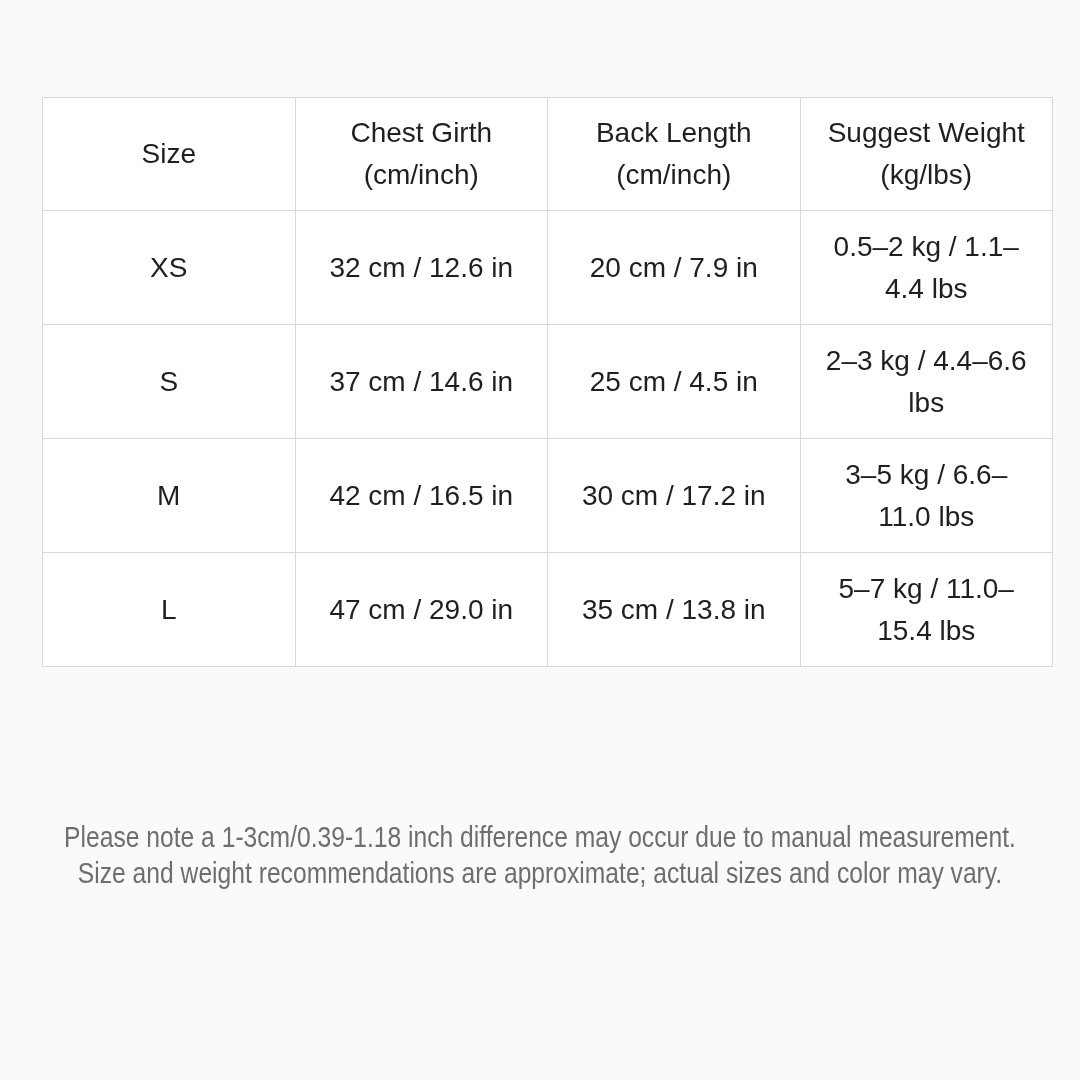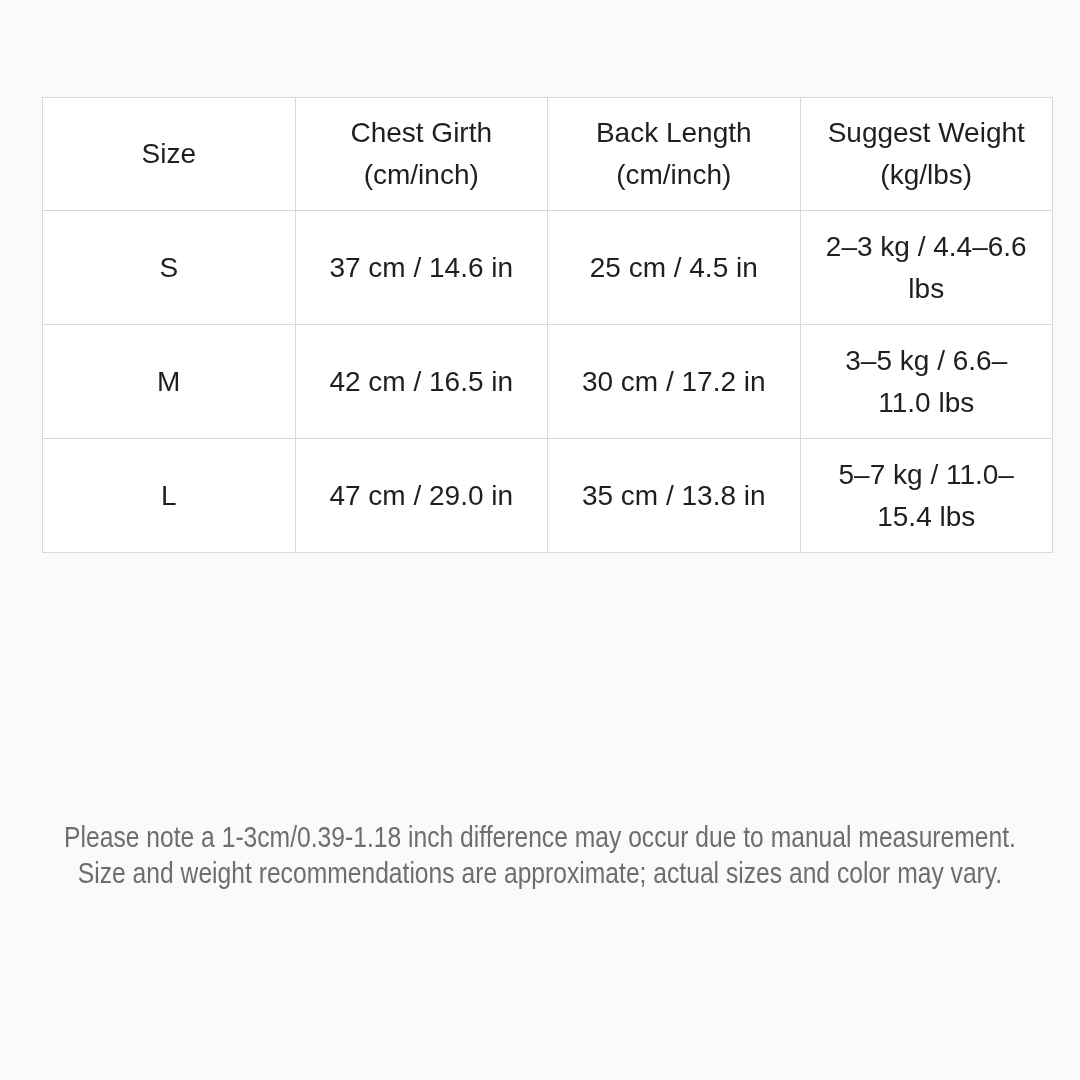--- a/index.html
+++ b/index.html
@@ -66,20 +66,27 @@
       <th>Chest Girth
 (cm/inch)</th>
       <th>Back Length
 (cm/inch)</th>
       <th>Suggest Weight
 (kg/lbs)</th>
     </tr>
   </thead>
   <tbody>
     <tr>
+      <td>XS</td>
+      <td>32 cm / 12.6 in</td>
+      <td>20 cm / 7.9 in</td>
+      <td>0.5–2 kg / 1.1–
+4.4 lbs</td>
+    </tr>
+    <tr>
       <td>S</td>
       <td>37 cm / 14.6 in</td>
       <td>25 cm / 4.5 in</td>
       <td>2–3 kg / 4.4–6.6
 lbs</td>
     </tr>
     <tr>
       <td>M</td>
       <td>42 cm / 16.5 in</td>
       <td>30 cm / 17.2 in</td>

